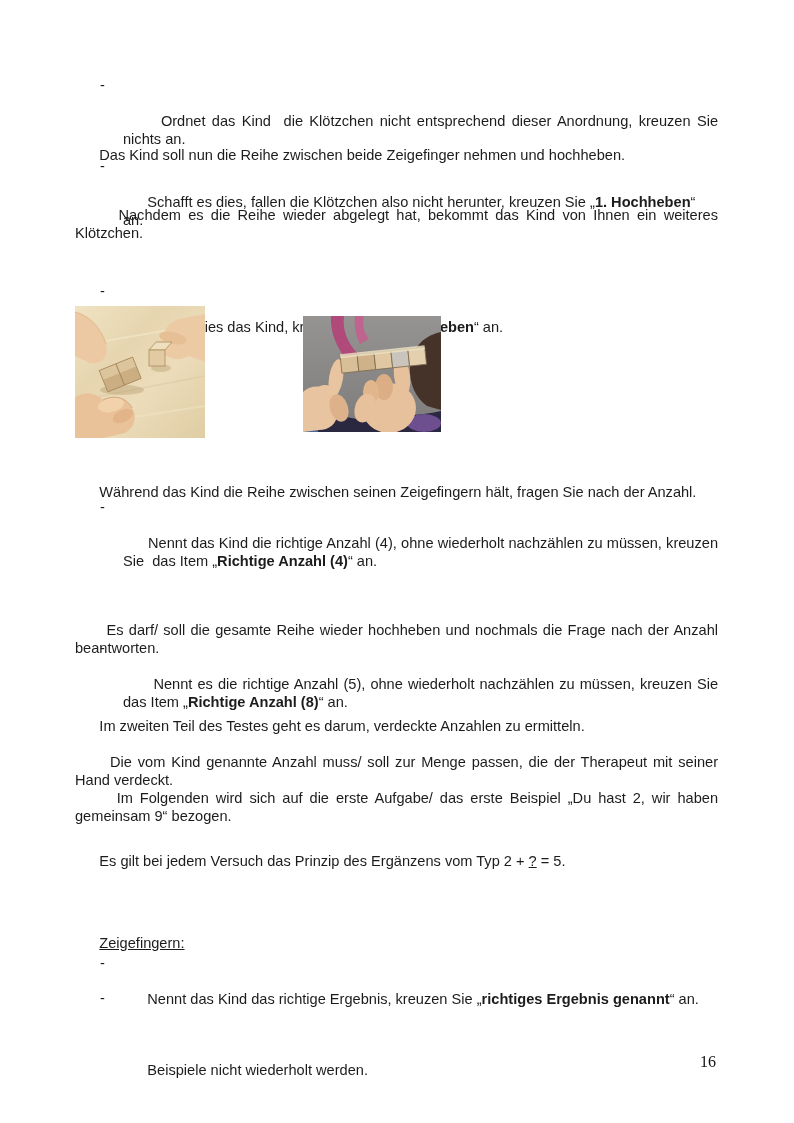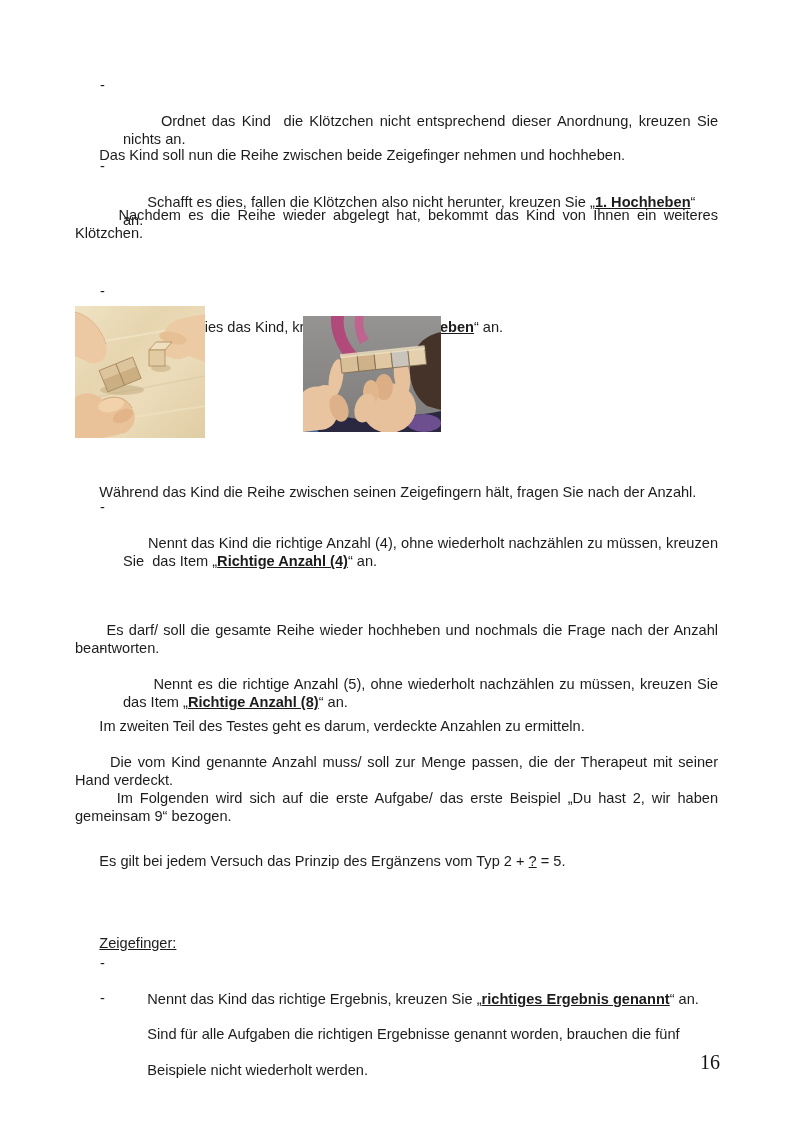--- a/index.html
+++ b/index.html
@@ -12,31 +12,31 @@
     font-size:14.6px;
     line-height:18px;
     color:#1c1c1c;
     overflow:hidden;
   }
   .content{position:absolute;left:75px;top:0;width:643px;}
   .para,.bullet{position:absolute;left:0;width:643px;white-space:pre-wrap;}
   .bullet{box-sizing:border-box;padding-left:48px;}
   .bullet .dash{position:absolute;left:25px;top:0;}
   .justify{text-align:justify;text-align-last:left;}
-  .b{font-weight:bold;text-decoration:underline;}
+  .b{font-weight:bold;}
   .u{text-decoration:underline;}
   .heading-underline{text-decoration:underline;}
   .figures{position:absolute;left:0;top:306px;width:643px;height:132px;}
   .photo{position:absolute;display:block;}
   .photo-left{left:0;top:0;width:130px;height:132px;}
   .photo-right{left:228px;top:10px;width:138px;height:116px;}
   .pagenum{
     position:absolute;left:700px;top:1053px;
     font-family:"Liberation Serif", serif;
-    font-size:20px;line-height:18px;color:#111;
+    font-size:16px;line-height:18px;color:#111;
   }
 </style>
 </head>
 <body>
 
 <div class="page">
   <div class="content">
 
     <div class="bullet justify" style="top:76px">
       <span class="dash">-</span>
@@ -178,30 +178,30 @@
 
     <div class="para justify" style="top:771px">
       <span>Im Folgenden wird sich auf die erste Aufgabe/ das erste Beispiel „Du hast 2, wir haben gemeinsam 9“ bezogen.</span>
     </div>
 
     <div class="para" style="top:834px">
       <span>Es gilt bei jedem Versuch das Prinzip des Ergänzens vom Typ 2 + </span><span class="u">?</span><span> = 5.</span><br>
     </div>
 
     <div class="para" style="top:916px">
-      <span class="heading-underline">Zeigefinger:</span>
+      <span class="heading-underline">Zeigefingern:</span>
     </div>
 
     <div class="bullet" style="top:954px">
       <span class="dash">-</span>
       <span>Nennt das Kind das richtige Ergebnis, kreuzen Sie „</span><span class="b">richtiges Ergebnis genannt</span><span>“ an.</span>
     </div>
 
     <div class="bullet" style="top:989px">
       <span class="dash">-</span>
-      <span>Sind für alle Aufgaben die richtigen Ergebnisse genannt worden, brauchen die fünf</span><br>
+      <br>
       <span>Beispiele nicht wiederholt werden.</span>
     </div>
 
   </div>
 
   <div class="pagenum">16</div>
 </div>
 
 </body></html>

